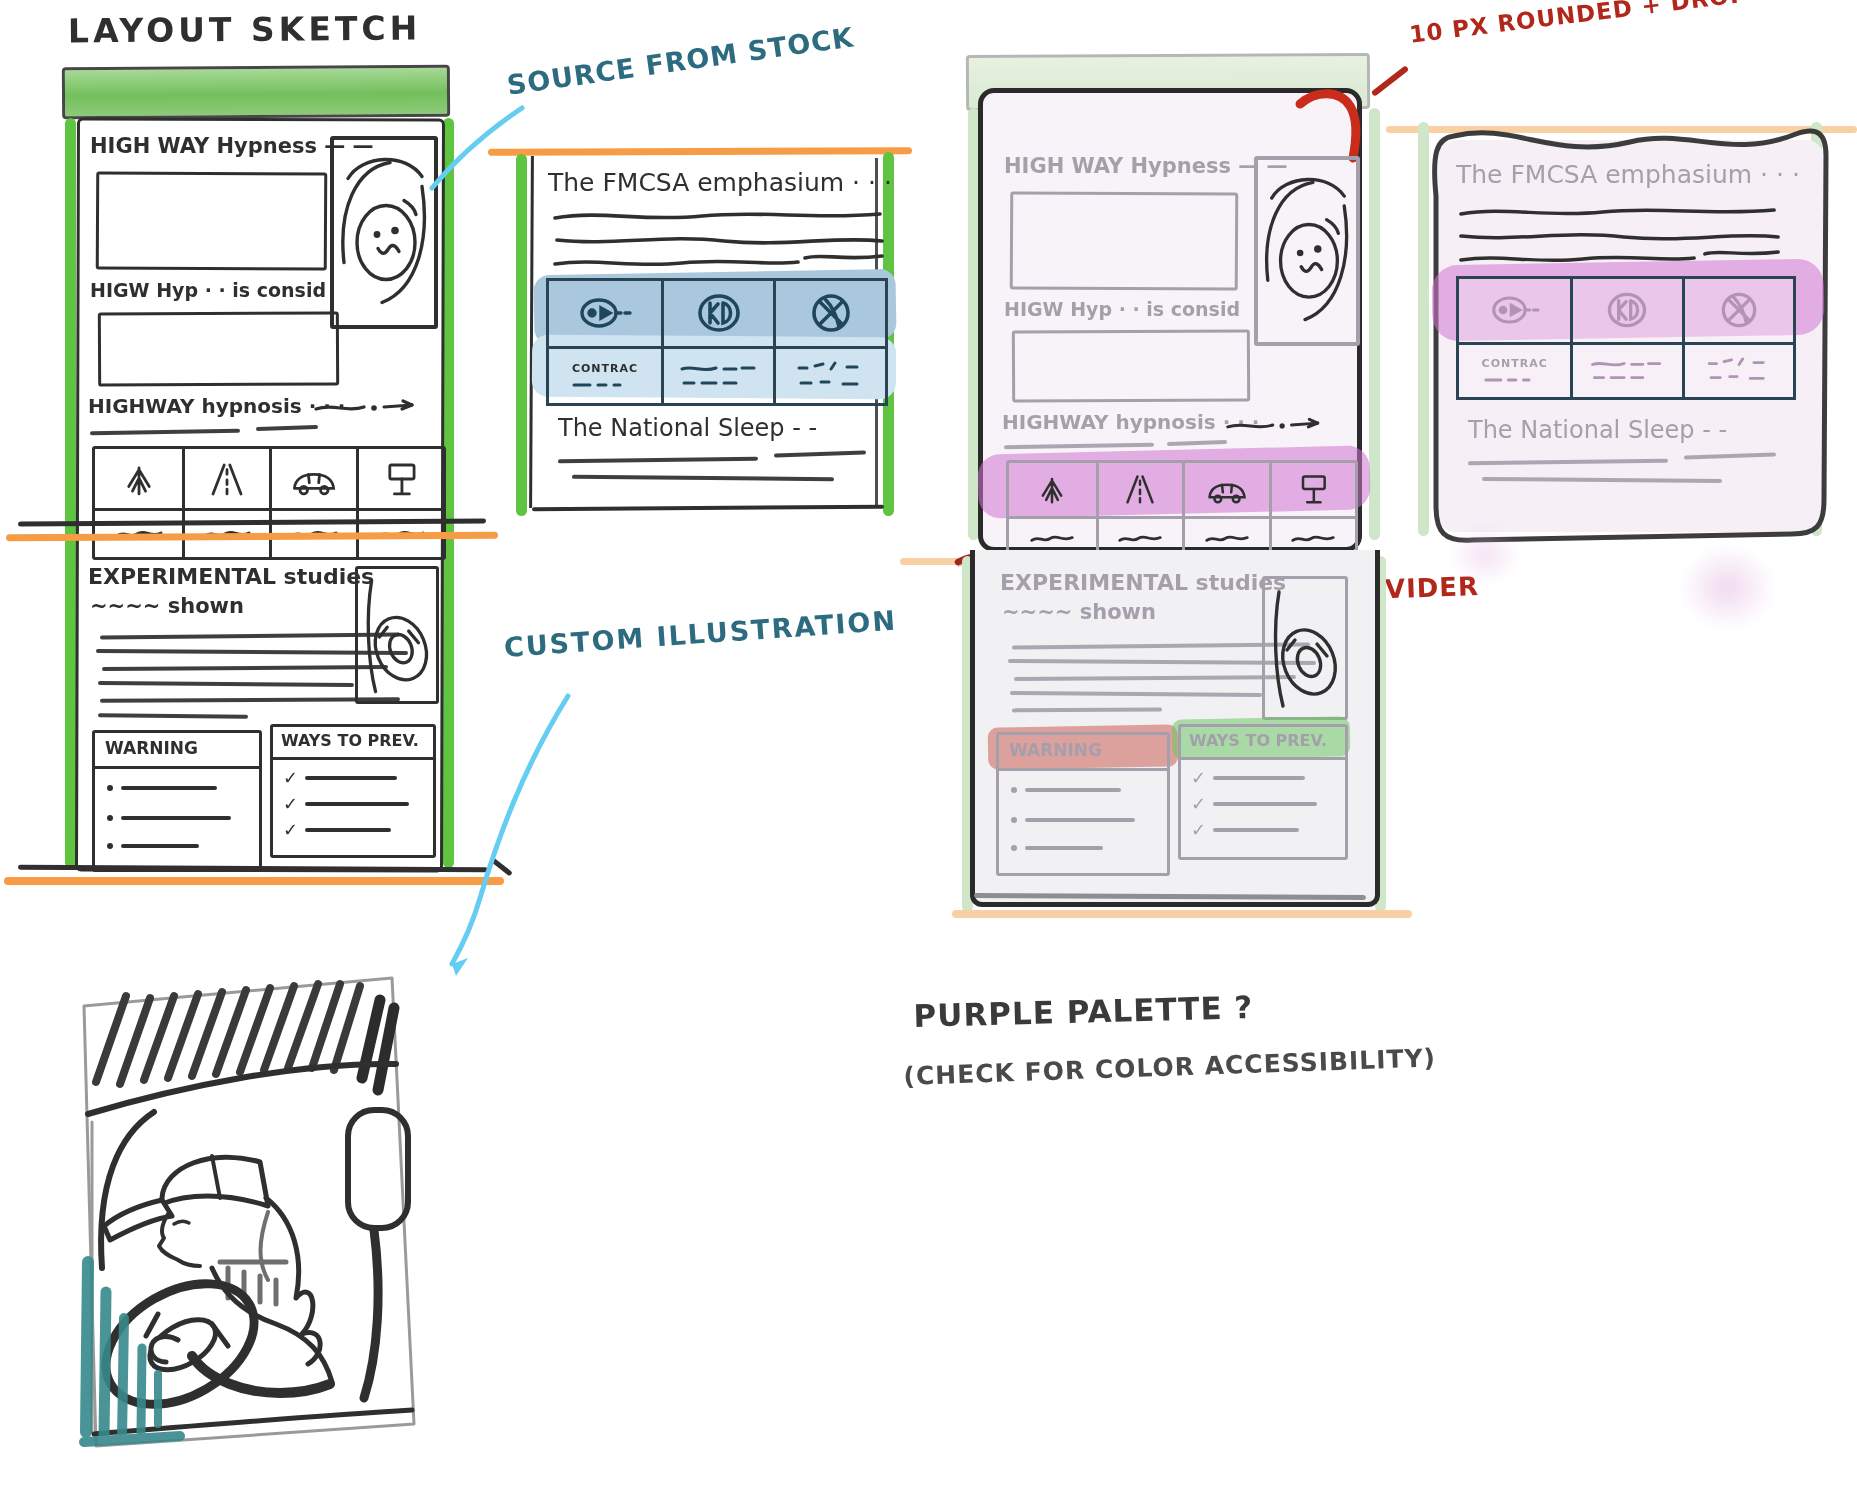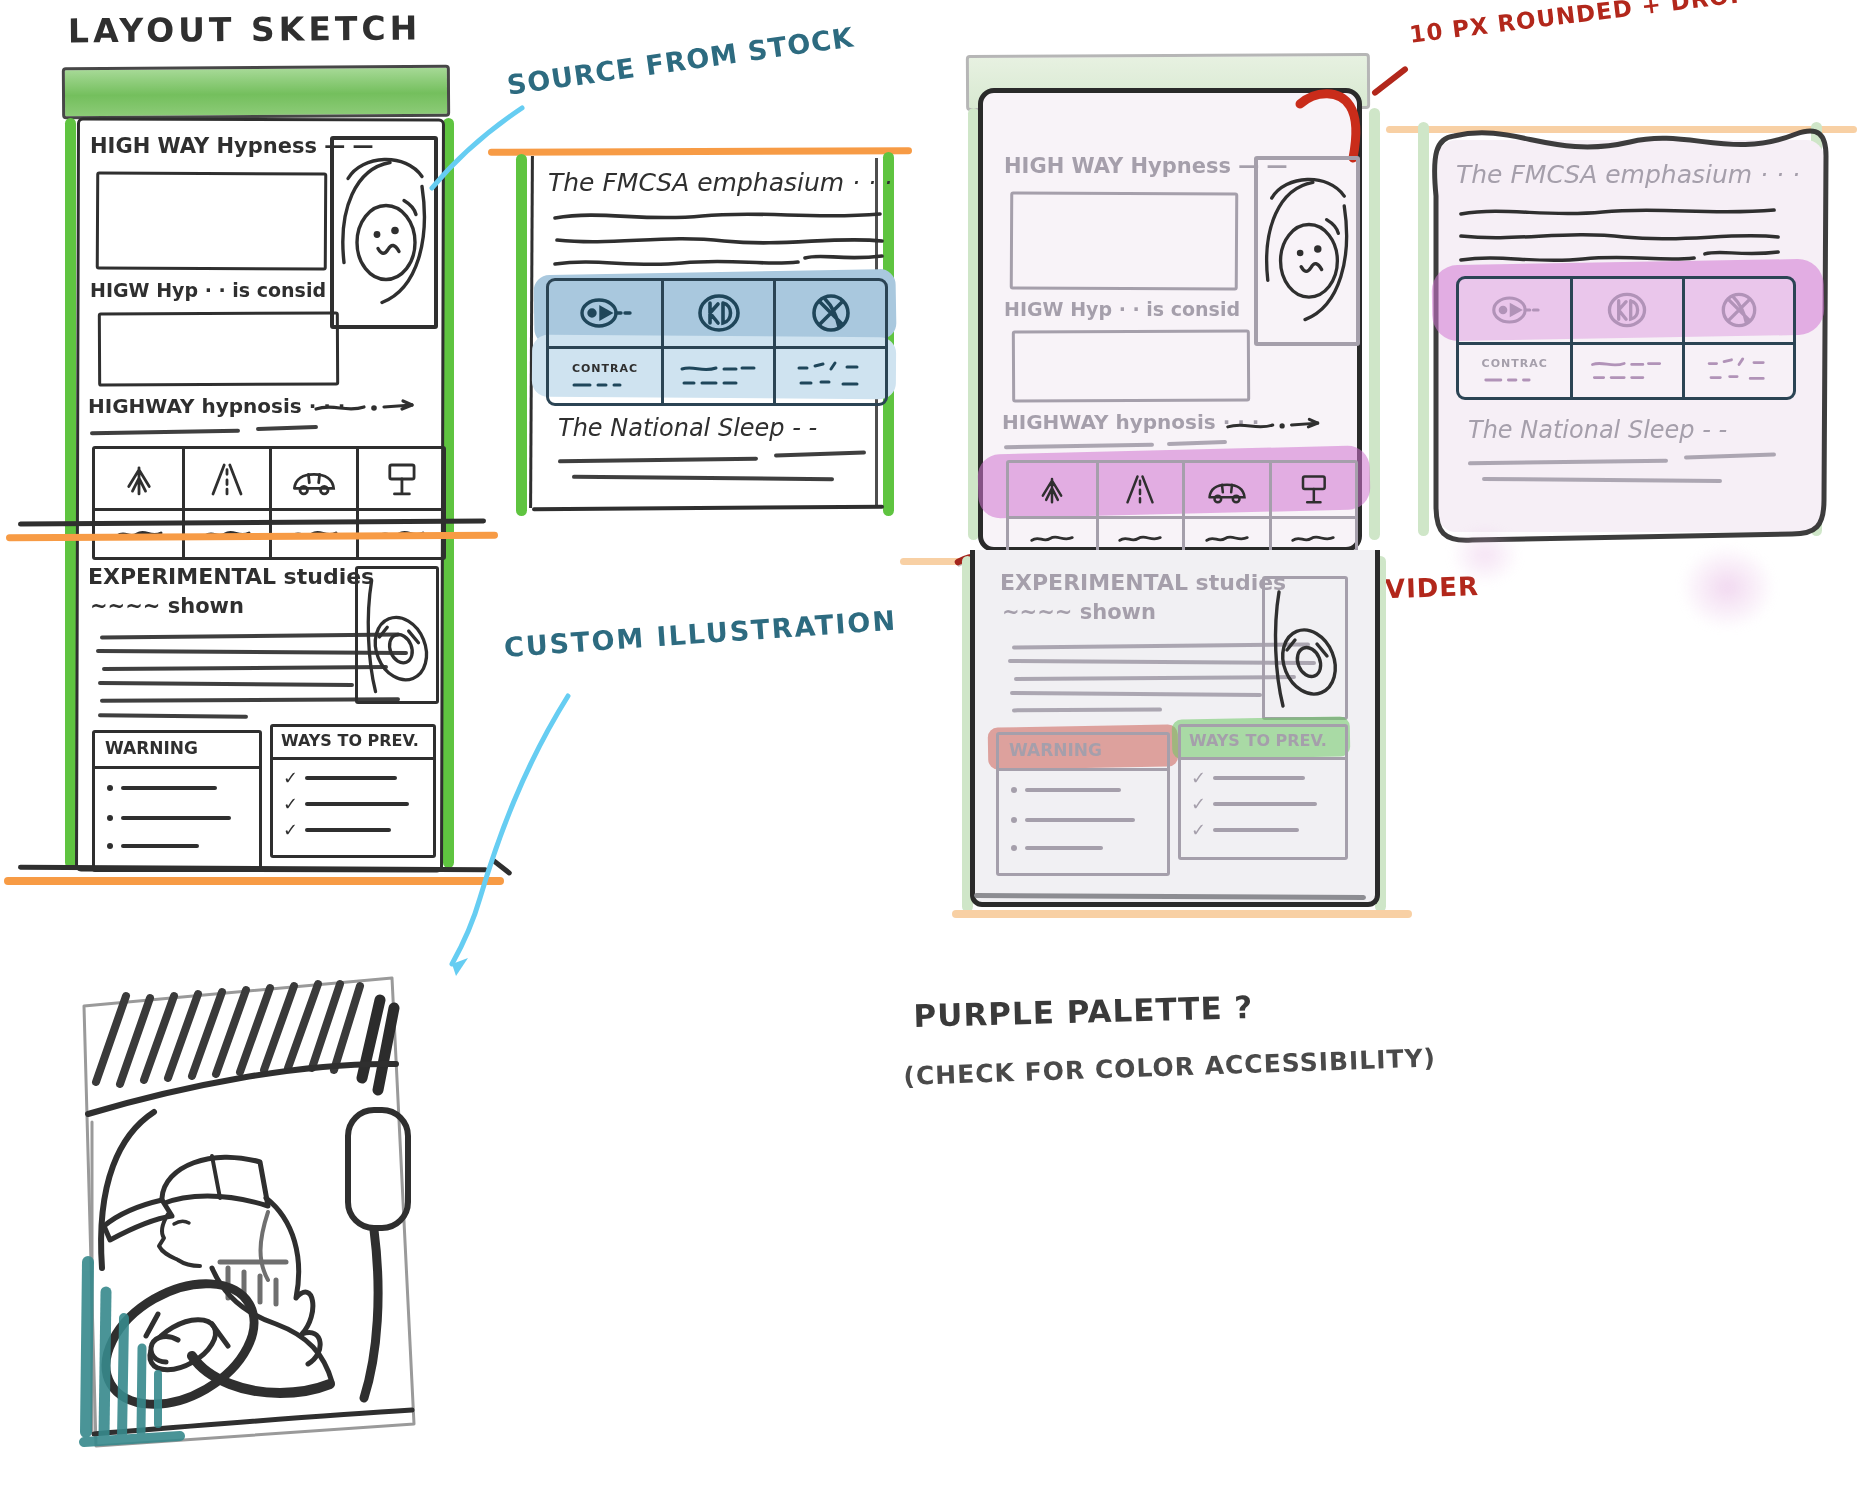--- a/index.html
+++ b/index.html
@@ -1,40 +1,40 @@
 <!DOCTYPE html>
 <html><head>
 <meta charset="utf-8">
 <style>
   html,body{margin:0;padding:0}
   body{width:1857px;height:1500px;background:#ffffff;font-family:"DejaVu Sans",sans-serif;position:relative;overflow:hidden}
   #canvas{position:absolute;inset:0;--ink:#2f2f2f;--green:#5fc440;color:var(--ink)}
   .a{position:absolute}
   .hw{font-weight:bold;white-space:nowrap;color:var(--ink)}
-  .ital{font-style:italic;font-weight:normal}
+  .ital{font-weight:normal}
   .box{position:absolute;border:3px solid var(--ink);border-radius:3px}
   .sq{position:absolute;height:4px;background:var(--ink);border-radius:3px;opacity:.92}
   .gstrip{position:absolute;width:11px;background:var(--green);border-radius:6px}
   .gbar{position:absolute;border:3px solid #474747;border-radius:4px;
         background:linear-gradient(180deg,#a6d996 0%,#74bf5d 55%,#8ccb77 100%)}
   .washed{--ink:#a59fab;--green:#cfe6c8}
   .washed .gbar{background:linear-gradient(180deg,#e7f1e1,#d8e9d1);border-color:#b6b6b6}
   .ann{position:absolute;font-weight:bold;white-space:nowrap;letter-spacing:1px;transform-origin:left top}
   .teal{color:#2d6b80}
   .redann{color:#b2271b}
   svg{display:block;overflow:visible}
   .fill{width:100%;height:100%}
   
   .itable{position:absolute;border:3px solid var(--ink);border-radius:3px;display:grid;
           grid-template-columns:repeat(4,1fr);grid-template-rows:55% 45%}
   .itable>div{display:flex;align-items:center;justify-content:center;border-left:3px solid var(--ink);border-top:3px solid var(--ink)}
   .itable>div:nth-child(-n+4){border-top:none}
   .itable>div:nth-child(4n+1){border-left:none}
   .ftable{position:absolute;display:grid;grid-template-columns:repeat(3,1fr);grid-template-rows:53% 47%;
-          border:3.5px solid var(--tb,#2b4454);border-radius:9px}
+          border:3.5px solid var(--tb,#2b4454);border-radius:0}
   .ftable>div{display:flex;align-items:center;justify-content:center;border-left:3.5px solid var(--tb,#2b4454);border-top:3.5px solid var(--tb,#2b4454);position:relative}
   .ftable>div:nth-child(-n+3){border-top:none}
   .ftable>div:nth-child(3n+1){border-left:none}
   .fmcsa-icons{color:#1f465a}
   .washed .fmcsa-icons{color:#b193b8}
   .chk{position:absolute;display:flex;align-items:center;gap:7px;color:var(--ink)}
   .chk .mark{font-weight:bold;font-size:18px;line-height:1}
   .chk i{display:block;height:4px;background:var(--ink);border-radius:3px}
   .dotln{position:absolute;display:flex;align-items:center;gap:8px}
   .dotln b{width:6px;height:6px;border-radius:50%;background:var(--ink)}

